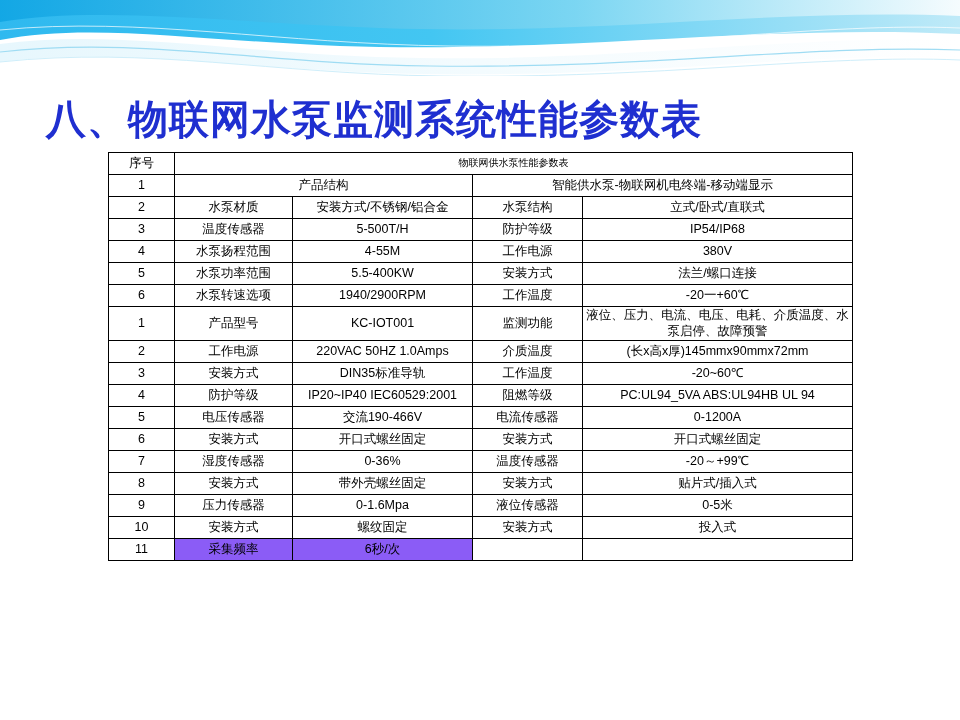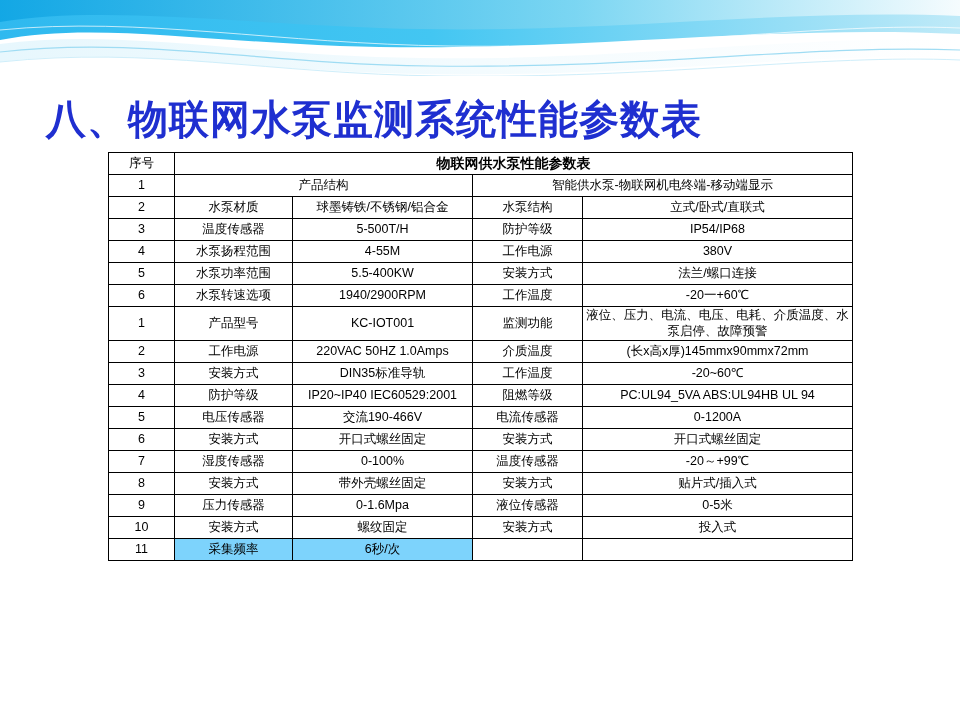--- a/index.html
+++ b/index.html
@@ -51,32 +51,32 @@
   }
   table.param td {
     border: 1px solid #000;
     text-align: center;
     vertical-align: middle;
     padding: 1px 2px;
     line-height: 1.25;
     height: 19px;
   }
   td.section {
-    font-size: 14px;
-    font-weight: bold;
+    font-size: 10px;
+    font-weight: normal;
     height: 56px;
   }
   td.section-lead {
     height: 56px;
   }
   td.tall {
     height: 38px;
   }
   .hl {
-    background: #7dd3fc;
+    background: #8b5cf6;
   }
   .col-no { width: 66px; }
   .col-a  { width: 118px; }
   .col-b  { width: 180px; }
   .col-c  { width: 110px; }
   .col-d  { width: 270px; }
   .wrapcell {
     white-space: normal;
     word-break: break-all;
     padding: 0 3px;
@@ -131,21 +131,21 @@
           <td colspan="4" class="section">物联网供水泵性能参数表</td>
         </tr>
         <tr>
           <td>1</td>
           <td colspan="2">产品结构</td>
           <td colspan="2">智能供水泵-物联网机电终端-移动端显示</td>
         </tr>
         <tr>
           <td>2</td>
           <td>水泵材质</td>
-          <td>球墨铸铁/不锈钢/铝合金</td>
+          <td>安装方式/不锈钢/铝合金</td>
           <td>水泵结构</td>
           <td class="wrapcell">立式/卧式/直联式</td>
         </tr>
         <tr>
           <td>3</td>
           <td>温度传感器</td>
           <td>5-500T/H</td>
           <td>防护等级</td>
           <td class="wrapcell">IP54/IP68</td>
         </tr>
@@ -208,21 +208,21 @@
         <tr>
           <td>6</td>
           <td>安装方式</td>
           <td>开口式螺丝固定</td>
           <td>安装方式</td>
           <td class="wrapcell">开口式螺丝固定</td>
         </tr>
         <tr>
           <td>7</td>
           <td>湿度传感器</td>
-          <td>0-100%</td>
+          <td>0-36%</td>
           <td>温度传感器</td>
           <td class="wrapcell">-20～+99℃</td>
         </tr>
         <tr>
           <td>8</td>
           <td>安装方式</td>
           <td>带外壳螺丝固定</td>
           <td>安装方式</td>
           <td class="wrapcell">贴片式/插入式</td>
         </tr>

